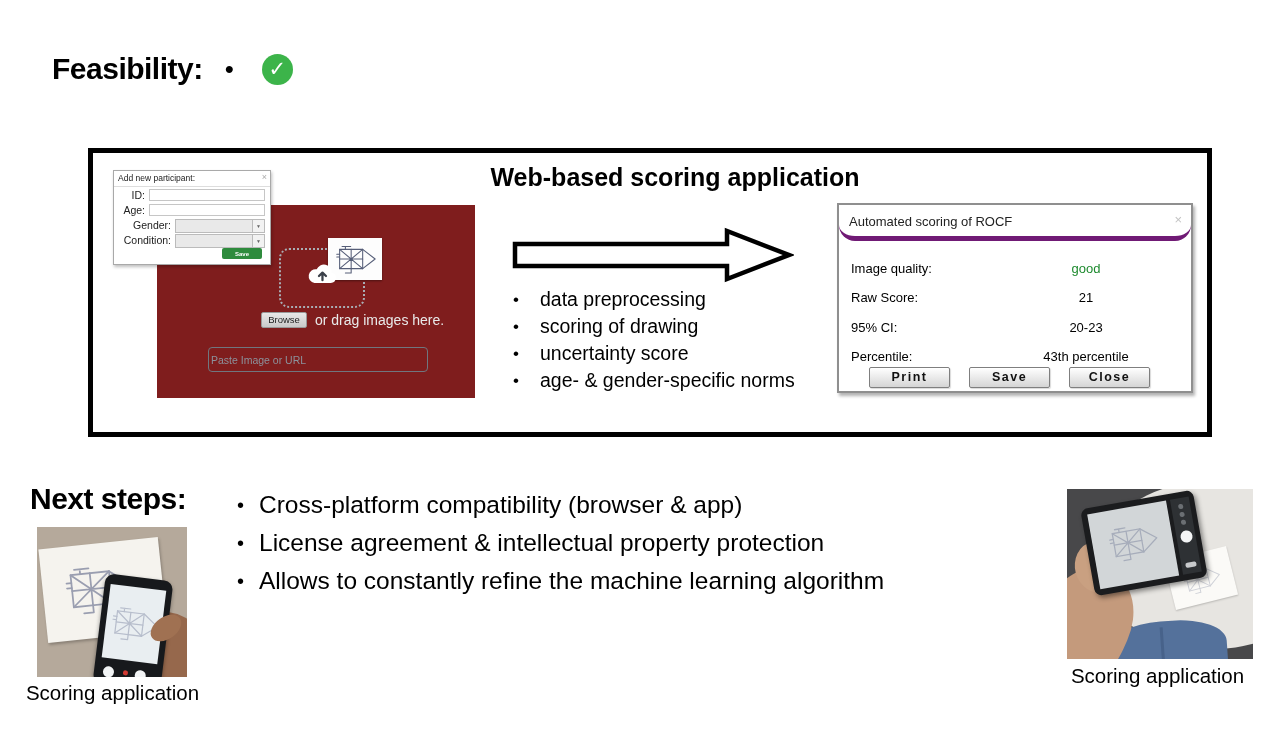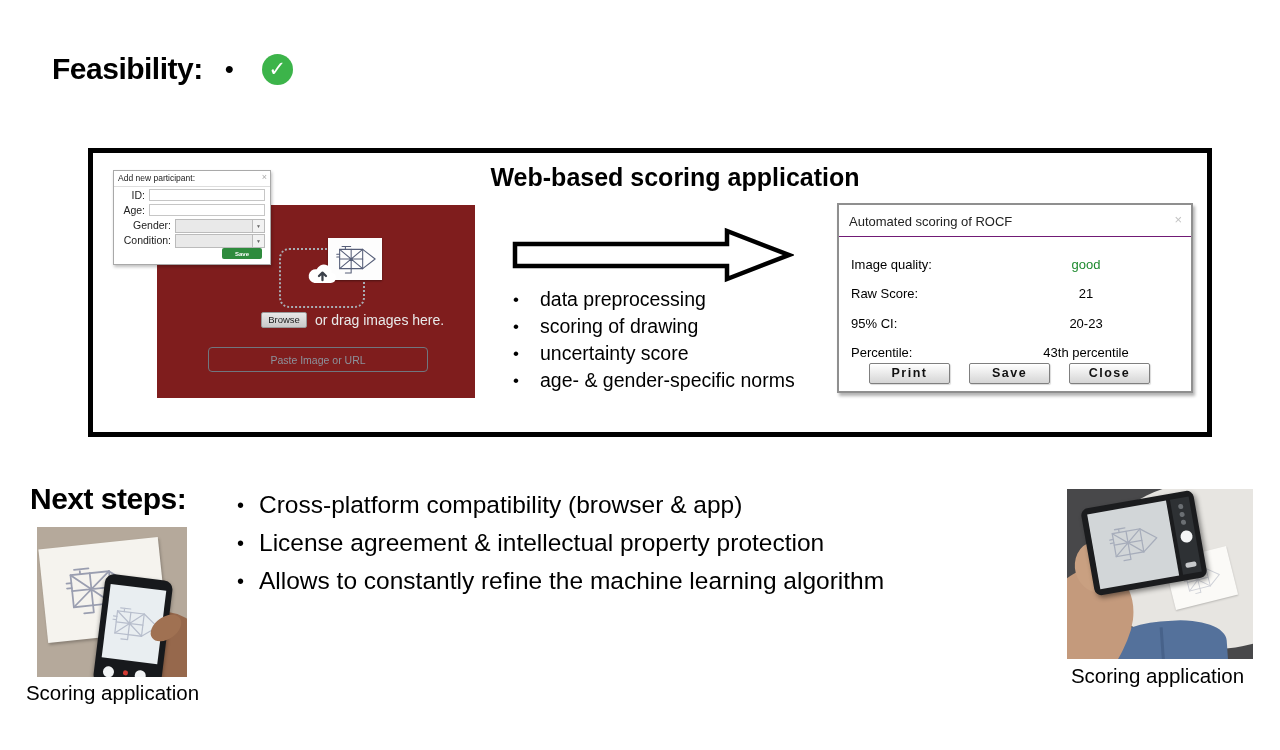--- a/index.html
+++ b/index.html
@@ -42,33 +42,33 @@
             border:2px dotted #a9adb4;border-radius:10px;}
   .cloud{position:absolute;left:148px;top:56px;width:34px;height:26px;z-index:2;}
   .thumb{position:absolute;left:171px;top:33px;width:54px;height:42px;background:#fdfdfd;
          box-shadow:0 1px 2px rgba(0,0,0,.4);z-index:1;display:flex;align-items:center;justify-content:center;}
   .thumb svg{width:48px;height:36px;color:#565e78;}
   .browse-row{position:absolute;left:104px;top:107px;display:flex;align-items:center;}
   .browse{width:46px;height:16px;font-size:9.5px;color:#222;background:linear-gradient(#e8e8e8,#c9c9c9);
           border:1px solid #999;border-radius:2px;line-height:1;}
   .drag-text{color:#e9e9e9;font-size:14px;margin-left:8px;}
   .paste{position:absolute;left:51px;top:142px;width:214px;height:21px;background:transparent;
-         border:1px solid #70767f;border-radius:4px;text-align:center;font-size:10.5px;color:#969ca6;}
+         border:1px solid #70767f;border-radius:4px;text-align:left;font-size:10.5px;color:#969ca6;}
   .paste::placeholder{color:#8c929c;}
 
   
   .big-arrow{position:absolute;left:419px;top:74px;}
   .process-list{position:absolute;left:420px;top:133px;margin:0;padding:0;list-style:none;}
   .process-list li{display:flex;font-size:19.5px;line-height:27px;}
   .process-list .pb{width:27px;flex:none;font-size:17px;}
 
   
   .dialog{position:absolute;left:744px;top:50px;width:352px;height:186px;background:#fff;
           border:2px solid #8f8f8f;box-shadow:2px 3px 3px rgba(0,0,0,.3);}
-  .dlg-head{position:relative;padding:9px 10px 7px;font-size:13px;color:#222;border-bottom:1px solid #701a75;}
+  .dlg-head{position:relative;padding:9px 10px 7px;font-size:13px;color:#222;border-bottom:5px solid #701a75;border-radius:16px;}
   .dlg-close{position:absolute;right:9px;top:8px;color:#c2c2c2;font-size:13px;line-height:1;cursor:default;}
   .dlg-body{padding:5px 12px 0;}
   .dlg-row{display:flex;align-items:flex-end;height:29.5px;font-size:13px;}
   .dlg-label{width:150px;}
   .dlg-value{width:170px;text-align:center;}
   .dlg-buttons{display:flex;gap:19px;padding:3px 18px 0;}
   .dlg-btn{width:81px;height:21px;font-family:"Liberation Sans","DejaVu Sans",sans-serif;
            font-size:12.5px;font-weight:bold;letter-spacing:1.5px;color:#111;line-height:1;
            background:linear-gradient(#ffffff,#d5d5d5);border:1px solid #7f7f7f;border-radius:2px;
            box-shadow:inset 0 1px 0 #fff,1px 1px 1px rgba(0,0,0,.15);}

